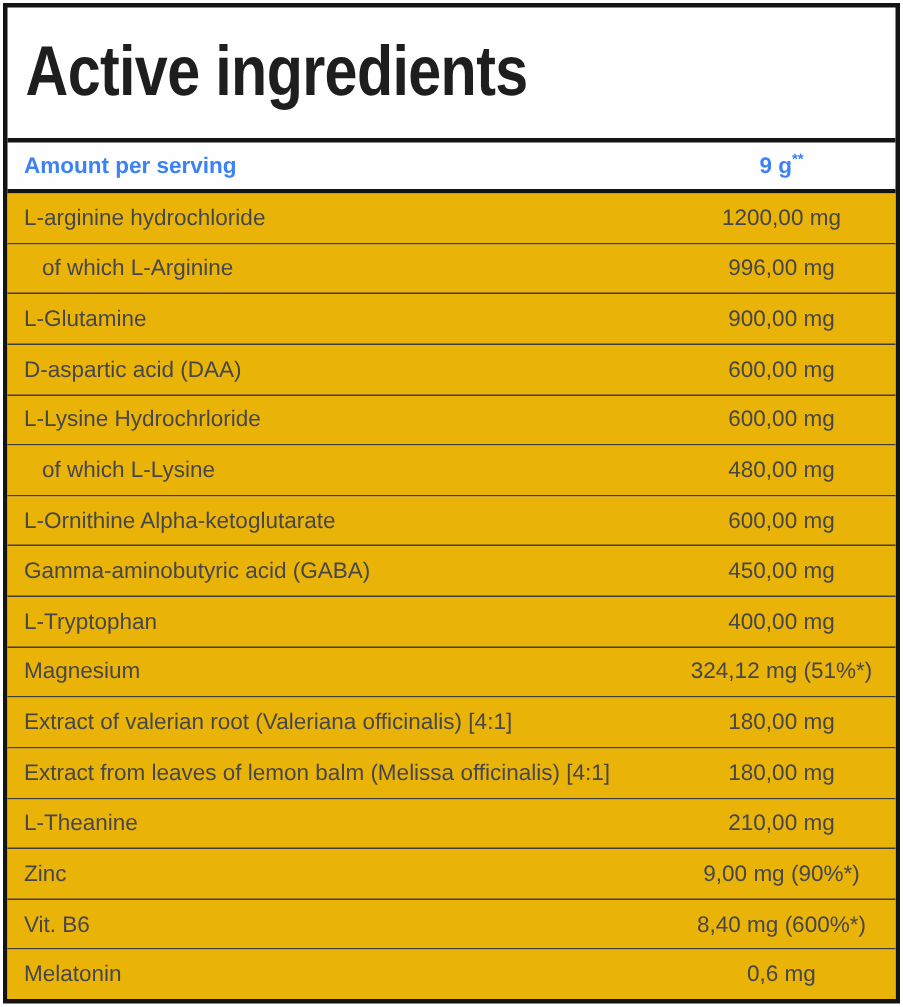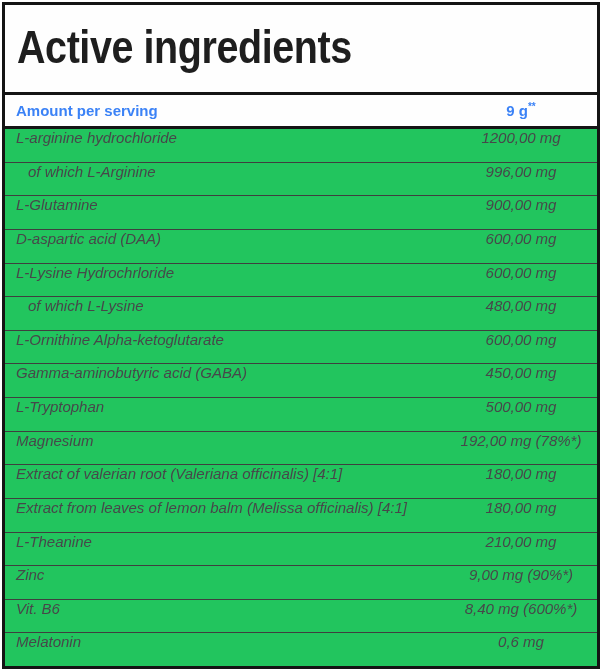--- a/index.html
+++ b/index.html
@@ -58,26 +58,26 @@
     color: #3b82f6;
   }
   .rows {
     flex: 1 1 auto;
     display: flex;
     flex-direction: column;
   }
   .row {
     flex: 1 1 0;
     display: flex;
+    align-items: center;
     border-bottom: 1px solid #3f3f3f;
     box-sizing: border-box;
     font-size: 15px;
     color: #47474a;
-    background: #22c55e;
-    font-style: italic;
+    background: #eab308;
   }
   .row:last-child { border-bottom: none; }
   .cell-label {
     flex: 1 1 auto;
     padding-left: 11px;
     white-space: nowrap;
     overflow: hidden;
   }
   .row.sub .cell-label { padding-left: 23px; }
   .cell-value {
@@ -145,26 +145,26 @@
   </div>
 
 
   <div class="row">
     <span class="cell-label">Gamma-aminobutyric acid (GABA)</span>
     <span class="cell-value">450,00 mg</span>
   </div>
 
   <div class="row">
     <span class="cell-label">L-Tryptophan</span>
-    <span class="cell-value">500,00 mg</span>
+    <span class="cell-value">400,00 mg</span>
   </div>
 
   <div class="row">
     <span class="cell-label">Magnesium</span>
-    <span class="cell-value">192,00 mg (78%*)</span>
+    <span class="cell-value">324,12 mg (51%*)</span>
   </div>
 
   <div class="row">
     <span class="cell-label">Extract of valerian root (Valeriana officinalis) [4:1]</span>
     <span class="cell-value">180,00 mg</span>
   </div>
 
   <div class="row">
     <span class="cell-label">Extract from leaves of lemon balm (Melissa officinalis) [4:1]</span>
     <span class="cell-value">180,00 mg</span>

